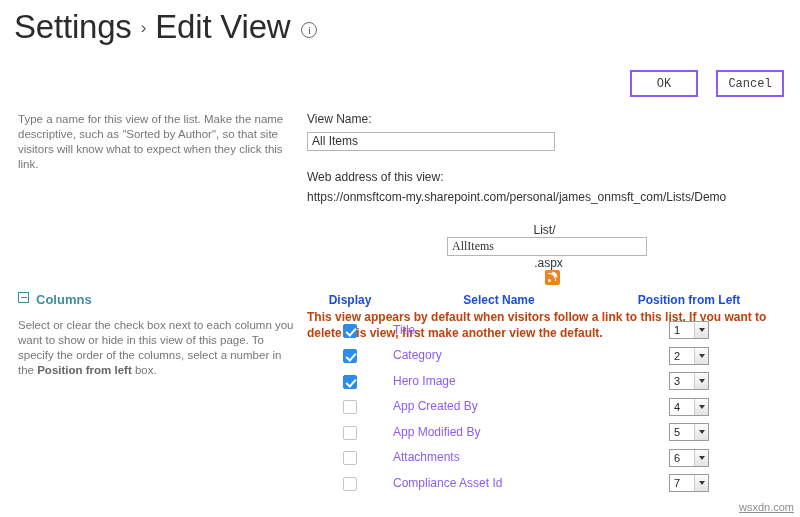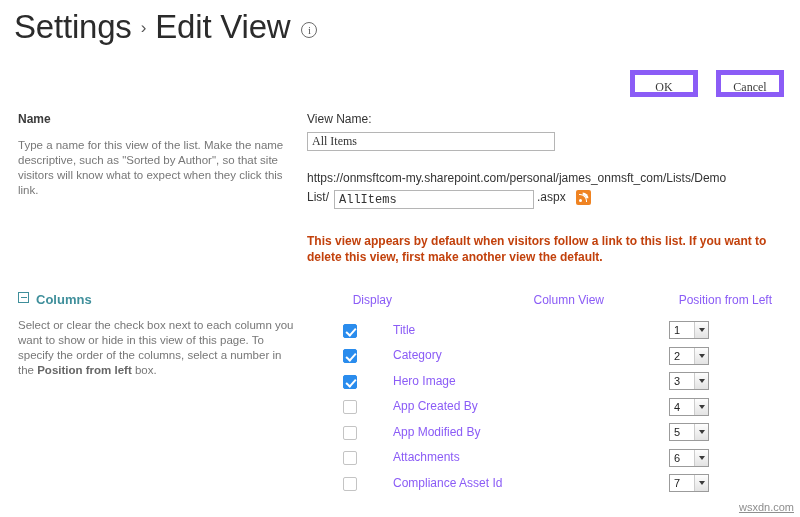--- a/index.html
+++ b/index.html
@@ -66,24 +66,24 @@
     position: absolute;
     right: 16px;
     top: 70px;
     display: flex;
     gap: 18px;
   }
   .btn {
     width: 68px;
     height: 27px;
     background: #ffffff;
-    border: 5px solid #8b5cf6;
+    border: 2px solid #8b5cf6;
     color: #3b3b3b;
     font-size: 12px;
-    font-family: Liberation Serif, serif;
+    font-family: Liberation Mono, monospace;
     cursor: pointer;
     line-height: 25px;
     text-align: center;
     padding: 0;
     box-sizing: border-box;
   }
 
   
   .section {
     position: absolute;
@@ -118,50 +118,52 @@
   .field-label {
     font-size: 12px;
     color: #333;
     margin-bottom: 5px;
   }
   .text-input {
     width: 248px;
     height: 19px;
     border: 1px solid #b5b5b5;
     font-size: 12px;
-    font-family: Liberation Serif, serif;
+    font-family: Liberation Sans, sans-serif;
     color: #333;
     padding: 6px 4px;
     box-sizing: border-box;
     background: #fff;
     outline: none;
   }
   .web-block { margin-top: 19px; }
   .url-static {
     font-size: 12px;
     color: #333;
     line-height: 17px;
     margin-top: 4px;
     word-break: break-all;
   }
   .url-row {
     display: flex;
-    margin-top: 3px;
+    align-items: center;
+    margin-top: 17px;
+    flex-direction: column;
   }
   .url-prefix {
     font-size: 12px;
     color: #333;
     margin-right: 5px;
   }
   .url-input {
     width: 200px;
     height: 19px;
     border: 1px solid #b5b5b5;
     font-size: 12px;
-    font-family: Liberation Mono, monospace;
+    font-family: Liberation Serif, serif;
     color: #333;
     padding: 0 4px;
     box-sizing: border-box;
     background: #fff;
     outline: none;
   }
   .url-suffix {
     font-size: 12px;
     color: #333;
     margin-left: 3px;
@@ -242,23 +244,23 @@
   }
 
   
   .cols-table {
     border-collapse: collapse;
     width: 460px;
     table-layout: fixed;
   }
   .cols-table th {
     font-size: 12px;
-    font-weight: normal;
-    color: #8b5cf6;
-    text-align: right;
+    font-weight: bold;
+    color: #1d4ed8;
+    text-align: center;
     padding-bottom: 10px;
   }
   .th-display { width: 84px; }
   .th-name    { width: 210px; }
   .th-pos     { width: 166px; }
 
   .cols-table td {
     padding: 0;
     height: 25.5px;
     vertical-align: middle;
@@ -360,28 +362,28 @@
     </span>
 </div>
 
 <div class="button-row">
   <button class="btn">OK</button>
   <button class="btn">Cancel</button>
 </div>
 
 <div class="section" id="name-section">
   <div class="sec-left">
-    <div class="sec-title">Name</div>
     <div class="sec-desc">Type a name for this view of the list. Make the name descriptive, such as "Sorted by Author", so that site visitors will know what to expect when they click this link.</div>
   </div>
   <div class="sec-right">
     <div class="field-label">View Name:</div>
     <input class="text-input" type="text" value="All Items" style="">
 
     <div class="web-block">
+      <div class="field-label">Web address of this view:</div>
       <div class="url-static">https://onmsftcom-my.sharepoint.com/personal/james_onmsft_com/Lists/Demo</div>
       <div class="url-row">
         <span class="url-prefix">List/</span>
         <input class="url-input" type="text" value="AllItems" style="">
         <span class="url-suffix">.aspx</span>
         <span class="rss-icon"></span>
       </div>
     </div>
 
     <div class="default-note">This view appears by default when visitors follow a link to this list. If you want to delete this view, first make another view the default.</div>
@@ -395,21 +397,21 @@
       <span class="col-title">Columns</span>
     </div>
     <div class="sec-desc"><span>Select or clear the check box next to each column you want to show or hide in this view of this page. To specify the order of the columns, select a number in the </span><b>Position from left</b><span> box.</span></div>
   </div>
 
   <div class="sec-right">
     <table class="cols-table">
       <thead>
         <tr>
           <th class="th-display">Display</th>
-          <th class="th-name">Column View</th>
+          <th class="th-name">Select Name</th>
           <th class="th-pos">Position from Left</th>
         </tr>
       </thead>
       <tbody id="cols-body">
           <tr>
             <td class="td-display"><span class="cbx on"></span></td>
             <td class="td-name">Title</td>
             <td class="td-pos"><span class="sel">
                 <span class="sel-val">1</span>
                 <span class="sel-arrow"></span>

